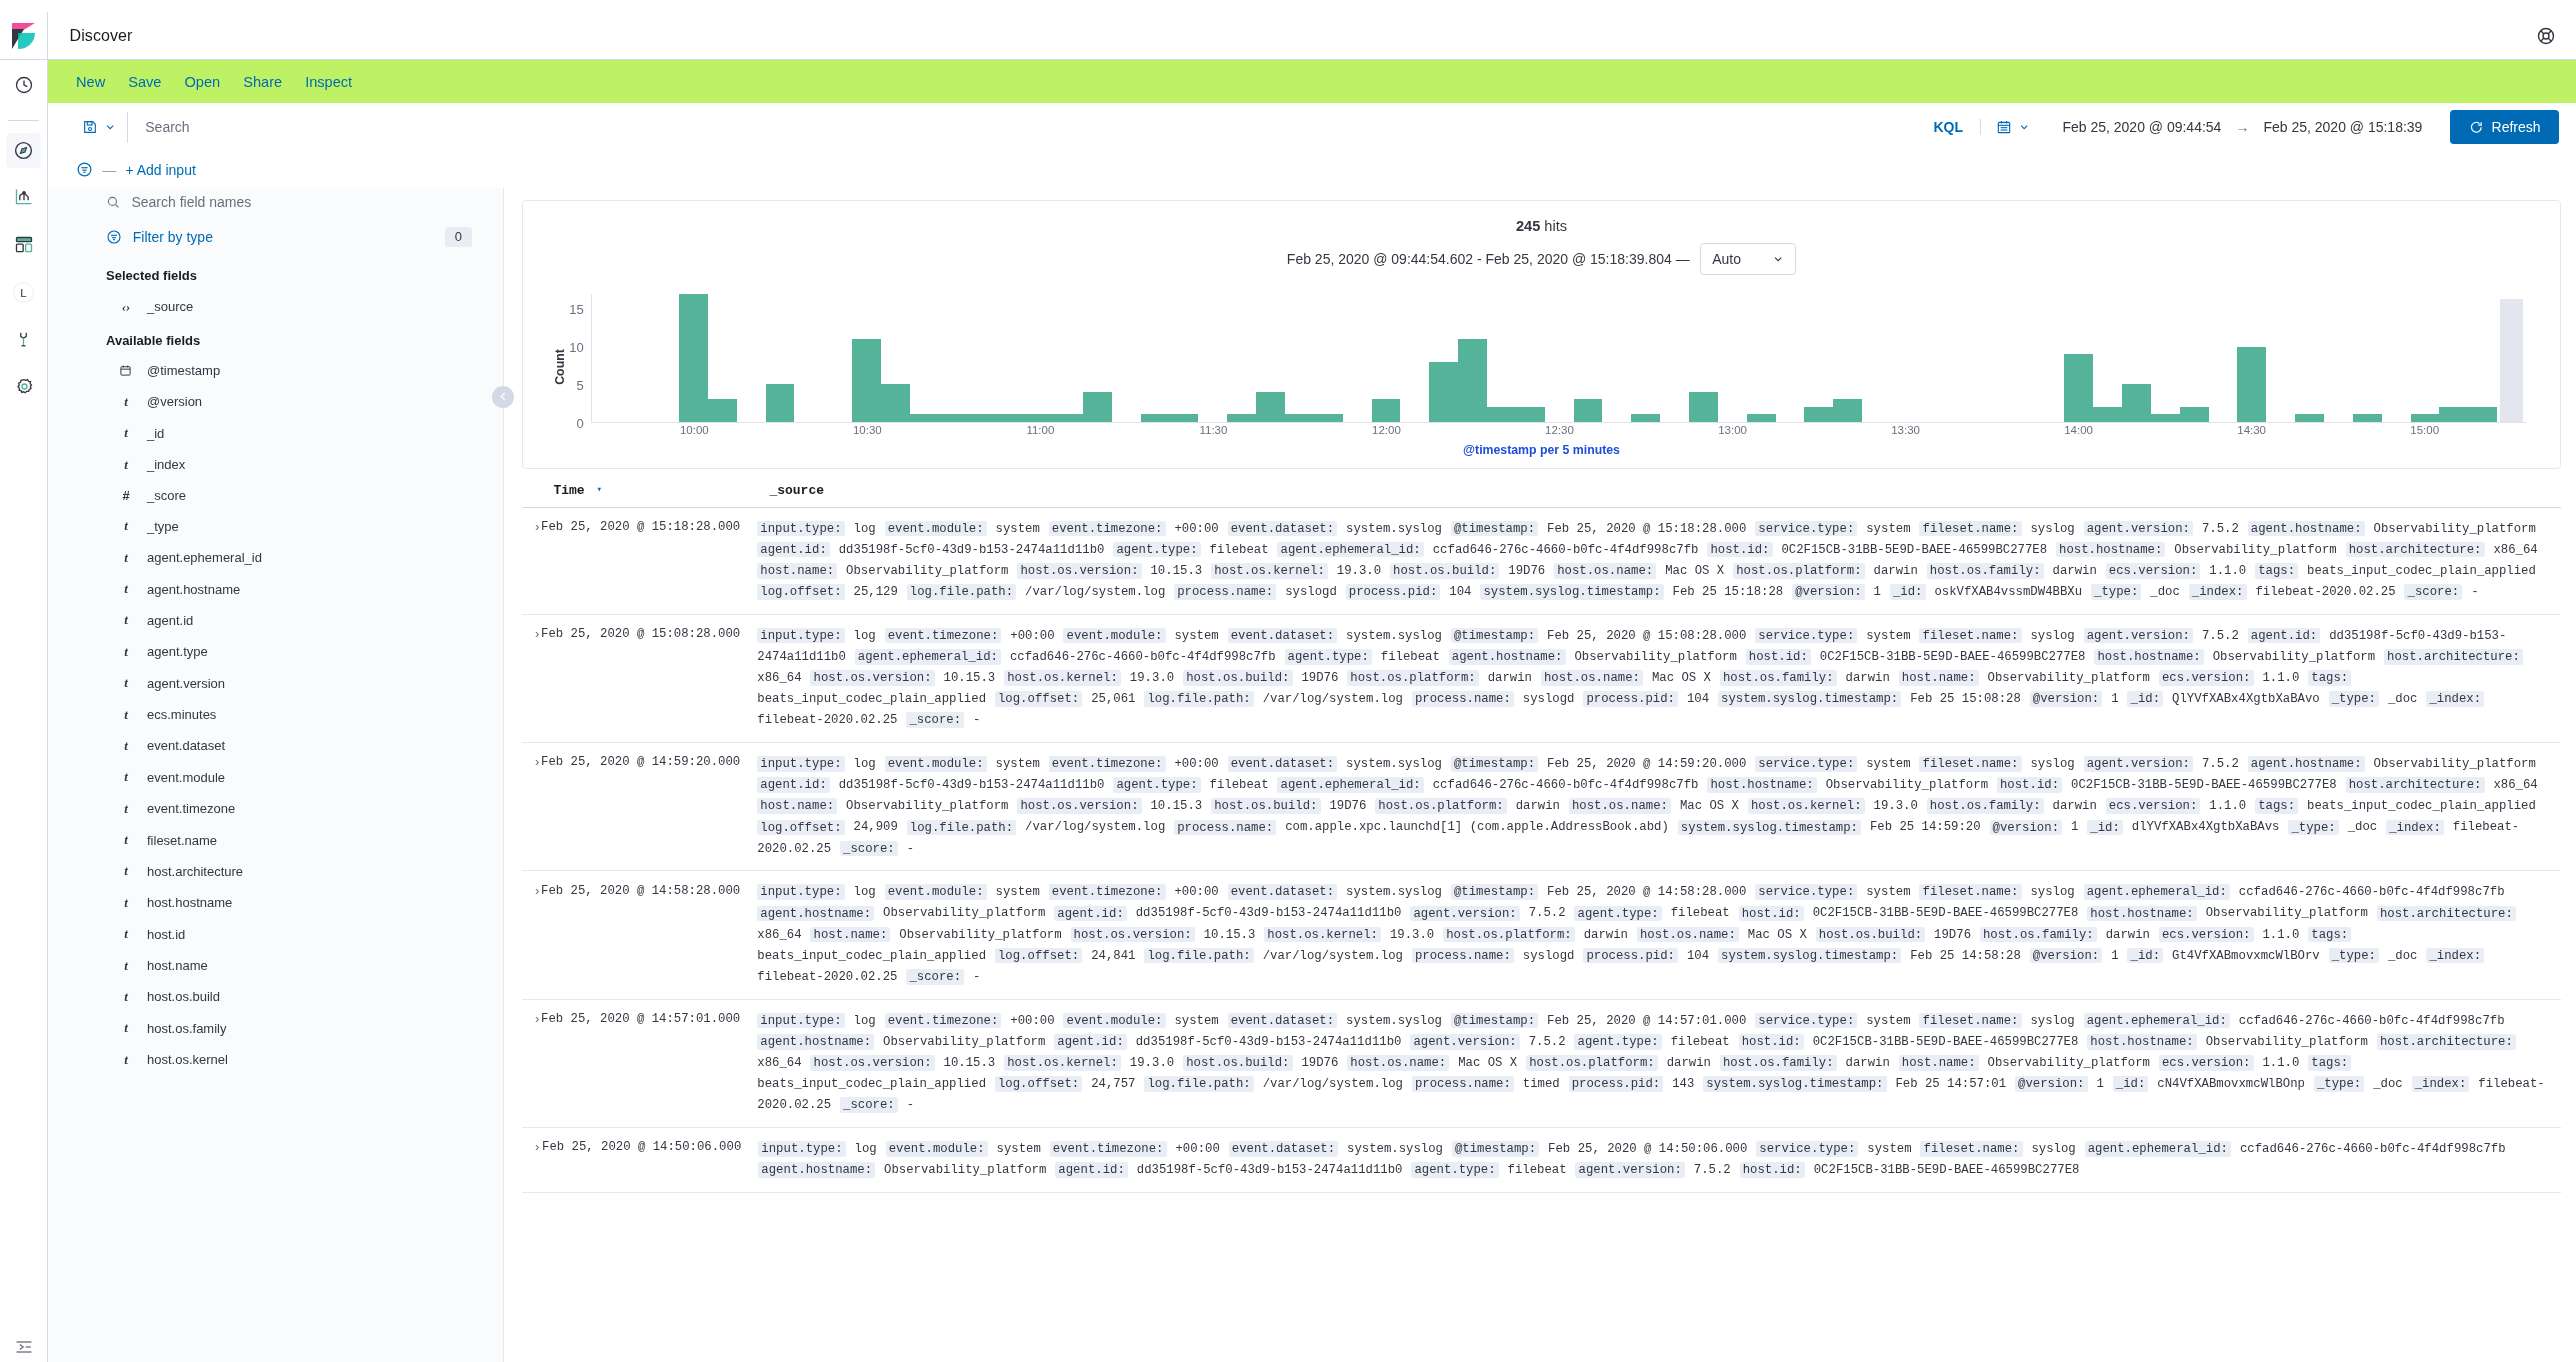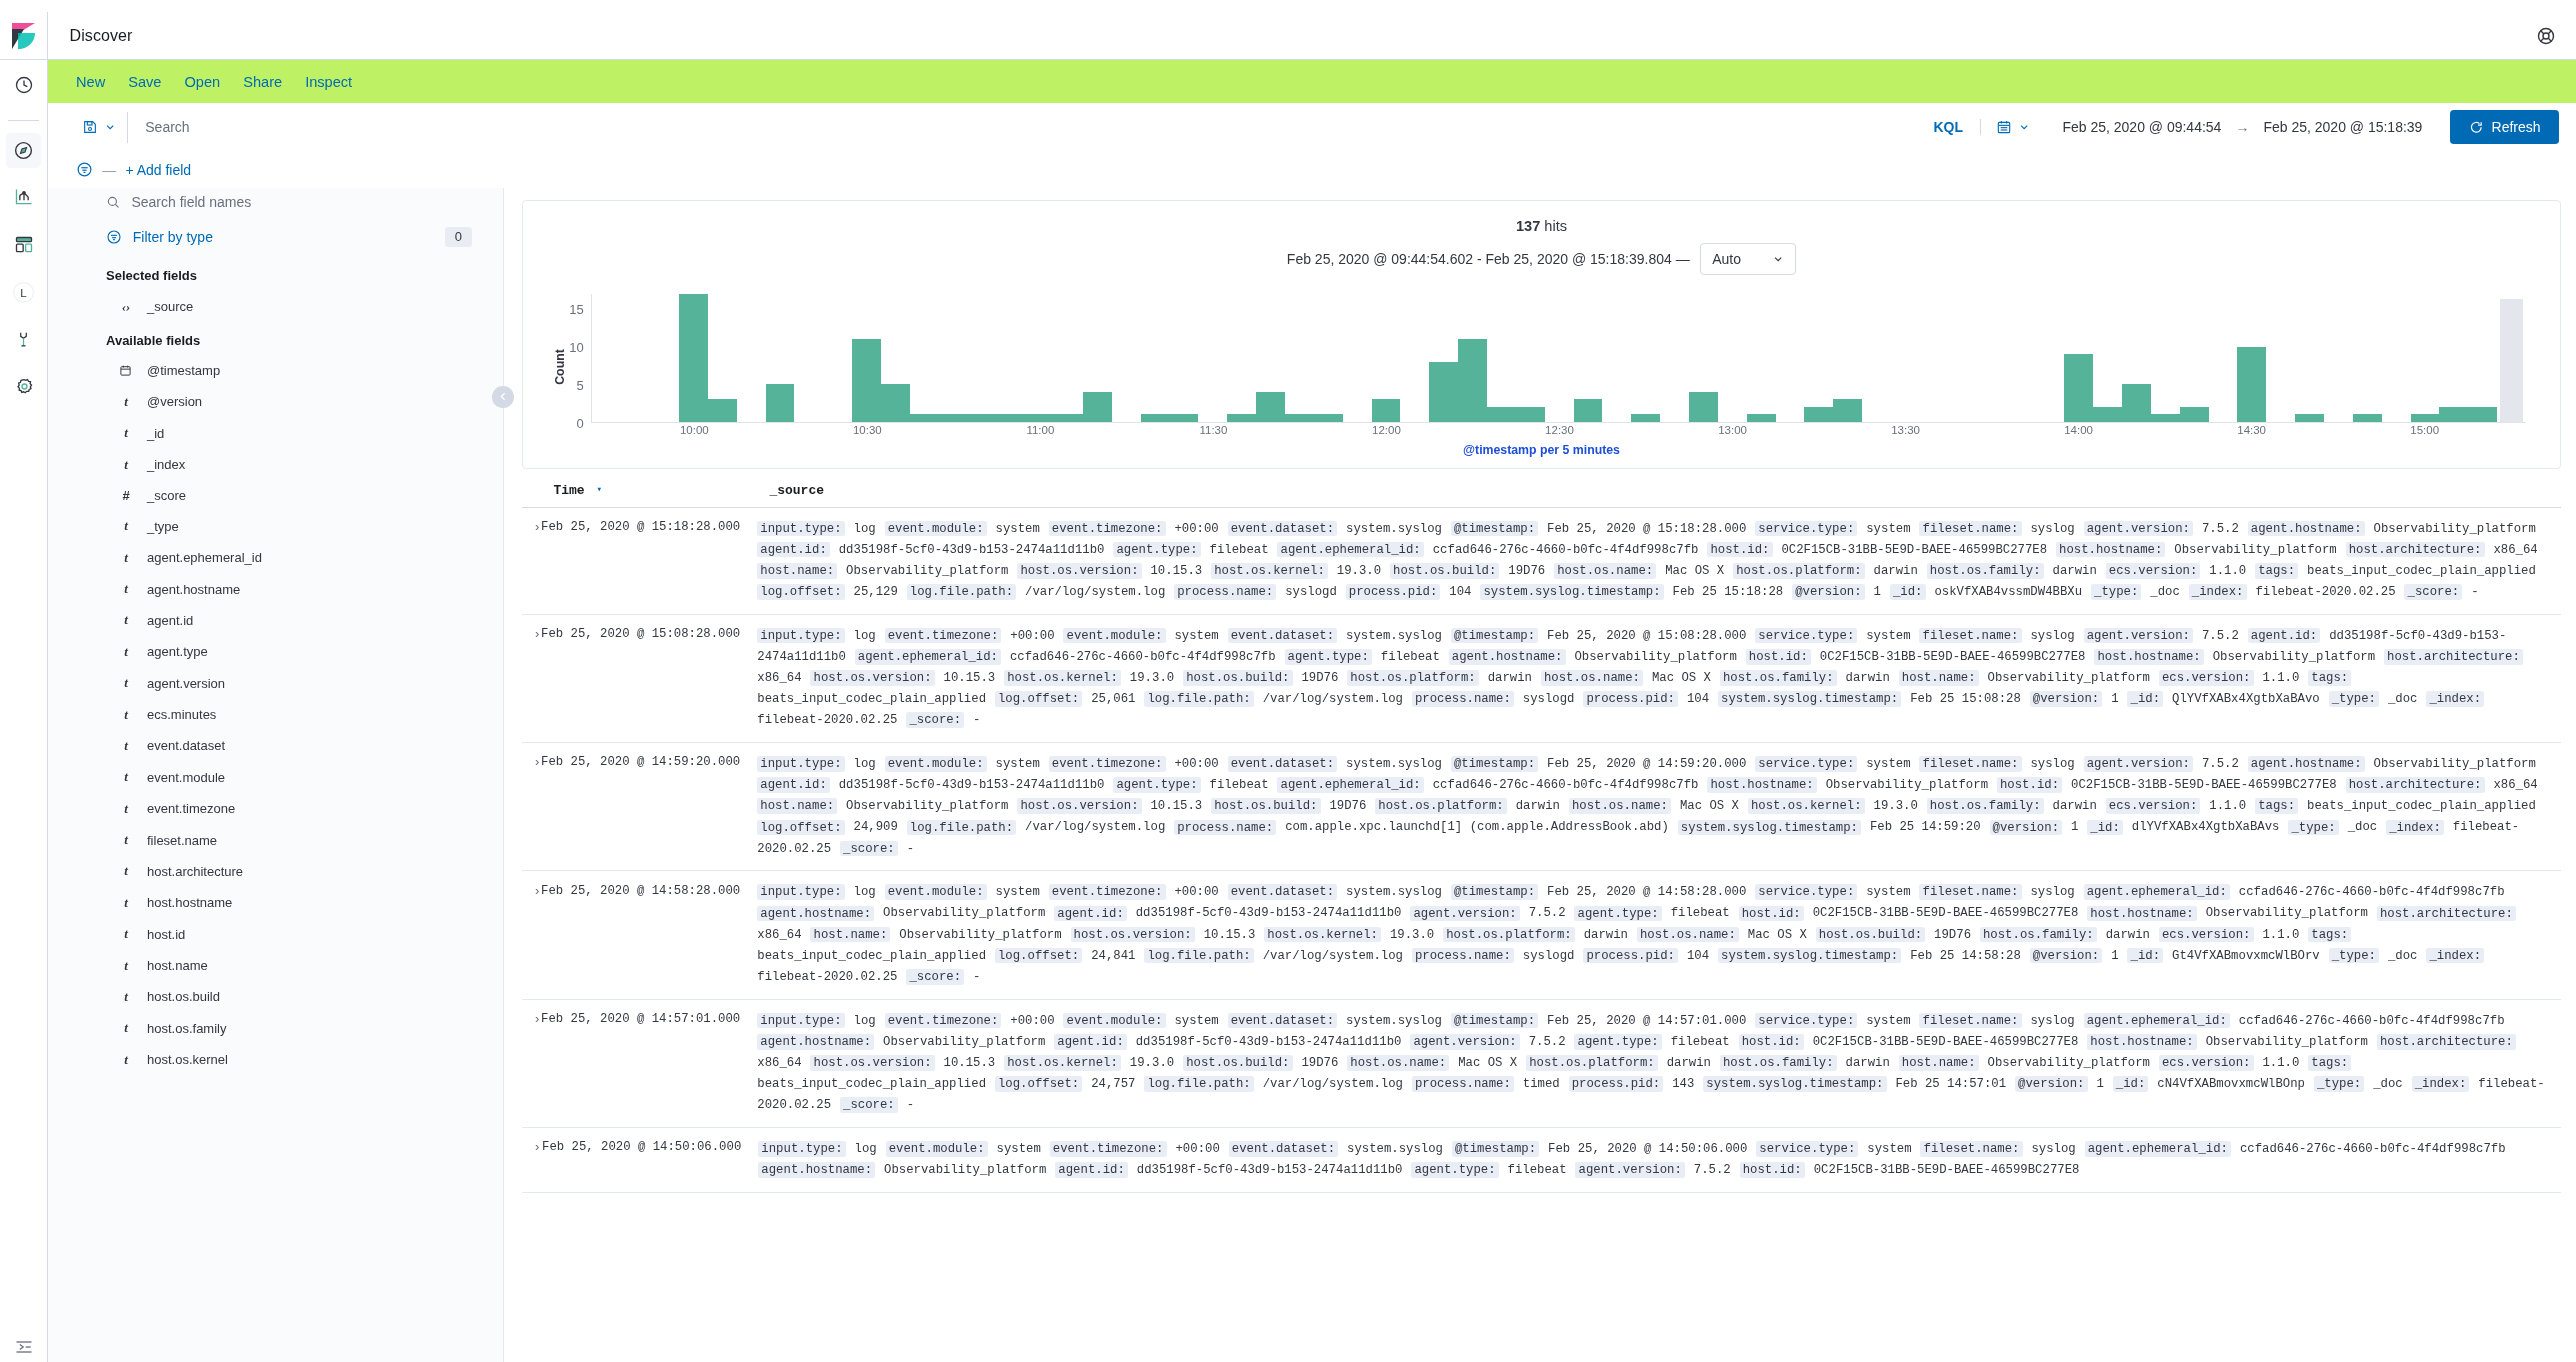--- a/index.html
+++ b/index.html
@@ -376,21 +376,21 @@
       <div class="filterbar">
         <span>
           <svg width="17" height="17" viewBox="0 0 24 24" fill="none" stroke="#006bb4" stroke-width="1.7">
             <circle cx="12" cy="12" r="9"></circle>
             <line x1="7.5" y1="9.5" x2="16.5" y2="9.5"></line>
             <line x1="9" y1="13" x2="15" y2="13"></line>
             <line x1="10.6" y1="16" x2="13.4" y2="16"></line>
           </svg>
         </span>
         <span class="dash">—</span>
-        <span class="addfilter">+ Add field</span>
+        <span class="addfilter">+ Add input</span>
       </div>
 
       <div class="content">
 
         <div class="sidebar">
           <div class="field-search">
             <span>
               <svg width="14.6" height="14.6" viewBox="0 0 24 24" fill="none" stroke="#69707d" stroke-width="1.8">
                 <circle cx="10.5" cy="10.5" r="6.6"></circle>
                   <line x1="15.4" y1="15.4" x2="20.5" y2="20.5"></line>
@@ -526,21 +526,21 @@
             <svg width="13" height="13" viewBox="0 0 24 24" fill="none" stroke="#fff" stroke-width="2.4">
               <polyline points="14,6 8,12 14,18"></polyline>
             </svg>
           </div>
         </div>
 
         <div class="rightpanel">
 
           <div class="chart-card">
             <div class="hits">
-              <b>137</b>
+              <b>245</b>
               <span>hits</span>
             </div>
             <div class="rangerow">
               <span>Feb 25, 2020 @ 09:44:54.602 - Feb 25, 2020 @ 15:18:39.804 —</span>
               <span class="interval-select">
                 <span>Auto</span>
                 <span>
                   <svg width="12.3" height="12.3" viewBox="0 0 24 24" fill="none" stroke="#343741" stroke-width="2.2">
                     <polyline points="6,9 12,15 18,9"></polyline>
                   </svg>

